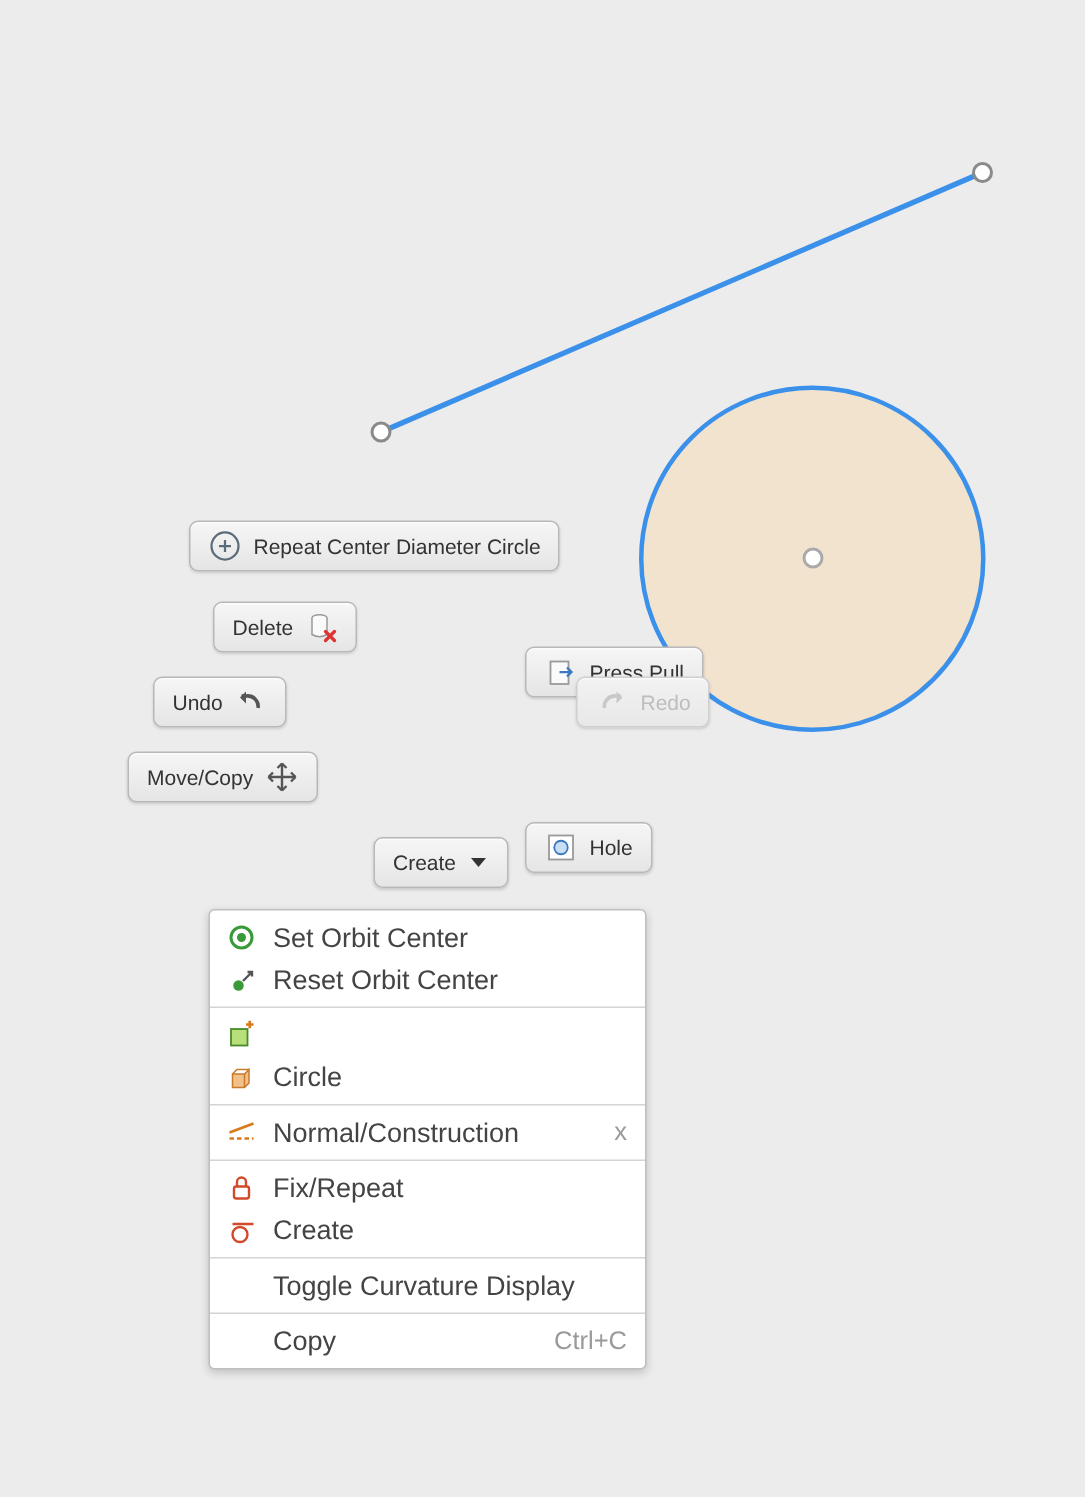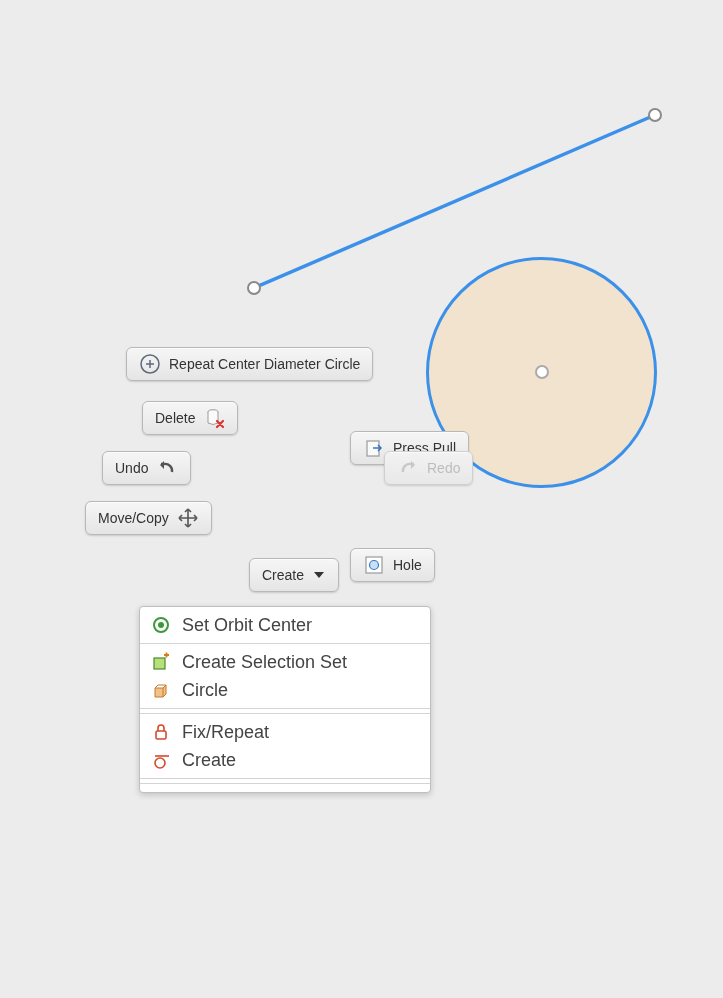--- a/index.html
+++ b/index.html
@@ -212,46 +212,64 @@
     <div class="menu-item">
       <span class="mi-icon">
         <svg width="20" height="20" viewBox="0 0 20 20">
           <circle cx="10" cy="10" r="7" fill="none" stroke="#3a9a3a" stroke-width="2"></circle>
           <circle cx="10" cy="10" r="3" fill="#3a9a3a"></circle>
         </svg>
       </span>
       <span class="mi-label">Set Orbit Center</span>
     </div>
 
+    <div class="menu-item">
+      <span class="mi-icon">
+        <svg width="20" height="20" viewBox="0 0 20 20">
+          <circle cx="8" cy="14" r="3.5" fill="#3a9a3a"></circle>
+          <path d="M11 11 L17 5 M14 5 L17 5 L17 8" stroke="#555" stroke-width="1.6" fill="none"></path>
+        </svg>
+      </span>
+      <span class="mi-label">Reset Orbit Center</span>
+    </div>
 
     <div class="menu-sep"></div>
 
     <div class="menu-item">
       <span class="mi-icon">
         <svg width="20" height="20" viewBox="0 0 20 20">
           <rect x="3" y="6" width="11" height="11" fill="#b7e07a" stroke="#4a8a2a" stroke-width="1.2"></rect>
           <path d="M13 3 L18 3 M15.5 0.5 L15.5 5.5" stroke="#d77b1a" stroke-width="1.8"></path>
         </svg>
       </span>
-      <span class="mi-label">Create Selection Set</span>
     </div>
 
     <div class="menu-item">
       <span class="mi-icon">
         <svg width="20" height="20" viewBox="0 0 20 20">
           <path d="M4 8 L12 8 L15 5 L15 14 L12 17 L4 17 Z" fill="#f2c18a" stroke="#c77b2a" stroke-width="1"></path>
           <path d="M12 8 L12 17" stroke="#c77b2a" stroke-width="1"></path>
           <path d="M4 8 L7 5 L15 5" stroke="#c77b2a" stroke-width="1" fill="none"></path>
         </svg>
       </span>
       <span class="mi-label">Circle</span>
     </div>
 
     <div class="menu-sep"></div>
 
+    <div class="menu-item">
+      <span class="mi-icon">
+        <svg width="20" height="20" viewBox="0 0 20 20">
+          <path d="M2 10 L18 4" stroke="#d77b1a" stroke-width="1.8"></path>
+          <path d="M2 14 L18 14" stroke="#d77b1a" stroke-width="1.6" stroke-dasharray="3 2"></path>
+        </svg>
+      </span>
+      <span class="mi-label">Normal/Construction</span>
+      <span class="mi-accel">x</span>
+    </div>
 
     <div class="menu-sep"></div>
 
     <div class="menu-item">
       <span class="mi-icon">
         <svg width="20" height="20" viewBox="0 0 20 20">
           <rect x="5" y="9" width="10" height="8" rx="1.5" fill="none" stroke="#d34a2a" stroke-width="1.6"></rect>
           <path d="M7 9 L7 6 A3 3 0 0 1 13 6 L13 9" fill="none" stroke="#d34a2a" stroke-width="1.6"></path>
         </svg>
       </span>
@@ -263,19 +281,28 @@
         <svg width="20" height="20" viewBox="0 0 20 20">
           <circle cx="9" cy="13" r="5" fill="none" stroke="#d34a2a" stroke-width="1.6"></circle>
           <line x1="4" y1="6" x2="18" y2="6" stroke="#d34a2a" stroke-width="1.6"></line>
         </svg>
       </span>
       <span class="mi-label">Create</span>
     </div>
 
     <div class="menu-sep"></div>
 
-
-    <div class="menu-sep"></div>
-
+    <div class="menu-item">
+      <span class="mi-icon"></span>
+      <span class="mi-label">Toggle Curvature Display</span>
+    </div>
+
+    <div class="menu-sep"></div>
+
+    <div class="menu-item">
+      <span class="mi-icon"></span>
+      <span class="mi-label">Copy</span>
+      <span class="mi-accel">Ctrl+C</span>
+    </div>
 
   </div>
 
 </div>
 
 </body></html>

